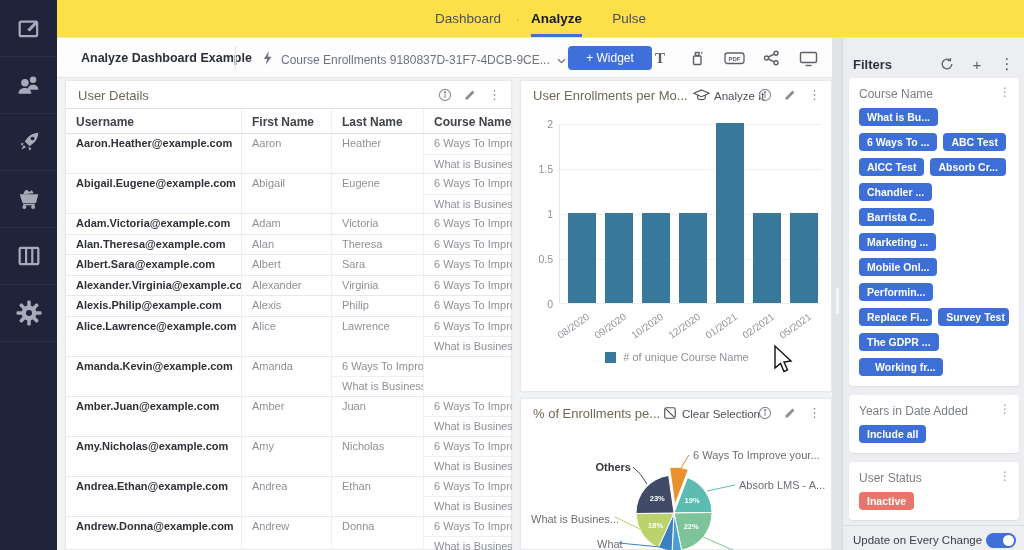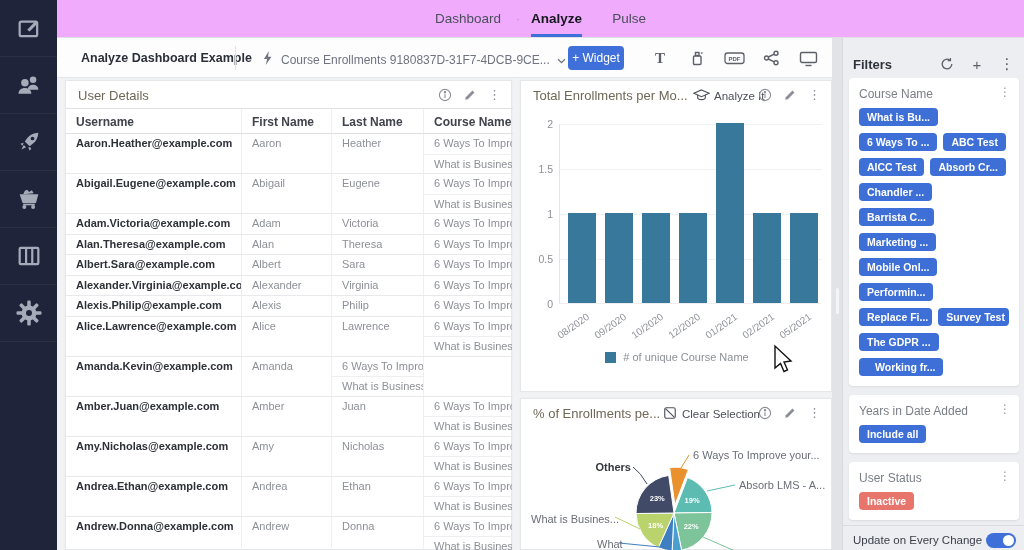--- a/index.html
+++ b/index.html
@@ -7,35 +7,35 @@
     font-family:"Liberation Sans","DejaVu Sans",sans-serif; }
   #stage { position:relative; width:1024px; height:550px; background:#f2f3f5; }
 
   
   #rail { position:absolute; left:0; top:0; width:57px; height:550px; background:#20243a; z-index:5; }
   .rail-item { height:57px; display:flex; align-items:center; justify-content:center;
     border-bottom:1px solid rgba(255,255,255,.05); cursor:pointer; }
   .rail-item svg { display:block; }
 
   
-  #topnav { position:absolute; left:57px; top:0; width:967px; height:38px; background:#f0abfc;
+  #topnav { position:absolute; left:57px; top:0; width:967px; height:38px; background:#fde047;
     border-bottom:1px solid #e0e1e5; display:flex; align-items:center; justify-content:center; z-index:4; }
   #tabs { display:flex; align-items:center; gap:30px; height:100%; }
   .tab { font-size:13.5px; color:#4a4f5a; height:100%; display:flex; align-items:center; cursor:pointer; position:relative; }
   .tab:first-child::after { content:"·"; color:#9aa0ab; position:absolute; right:-19px; font-size:13px; }
   .tab.active { color:#15181f; font-weight:bold; border-bottom:3px solid #3f6fd8; padding-top:3px; }
 
   
   #toolbar { position:absolute; left:57px; top:38px; width:775px; height:40px; background:#fdfdfe;
     border-bottom:1px solid #e5e6ea; z-index:3; }
   #dash-title { position:absolute; left:24px; top:13px; font-size:12.5px; font-weight:bold; color:#2b2f3a; }
   #tb-divider { position:absolute; left:178px; top:8px; width:1px; height:24px; background:#e2e3e7; }
   #datasource { position:absolute; left:204px; top:12px; display:flex; align-items:center; gap:7px;
     color:#6f7380; font-size:12px; cursor:pointer; }
-  #widget-btn { position:absolute; left:511px; top:8px; width:56px; height:24px; background:#3f6fd8;
+  #widget-btn { position:absolute; left:511px; top:8px; width:84px; height:24px; background:#3f6fd8;
     border:none; border-radius:4px; color:#fff; font-size:12px; cursor:pointer;
     font-family:inherit; display:flex; align-items:center; justify-content:center; }
   .tb-icons { position:absolute; left:592px; top:8px; display:flex; align-items:center; gap:15px; }
   .tbi { width:22px; height:24px; display:flex; align-items:center; justify-content:center;
     color:#5d6069; cursor:pointer; }
   .tbi svg { display:block; }
   .t-glyph { font-family:"Liberation Serif","DejaVu Serif",serif; font-size:15px; font-weight:bold; }
   .kebab { font-family:"DejaVu Sans",sans-serif; font-size:14px; color:#5d6069; letter-spacing:0; line-height:1; }
 
   
@@ -386,21 +386,21 @@
           <div class="tc tc-course">
             <div class="cline">6 Ways To Improve</div>
             <div class="cline">What is Business I</div>
           </div>
         </div>
       </div>
   </div>
 
   <div class="card" id="bar-card">
     <div class="whead">
-      <div class="wtitle">Total Enrollments per Mo...</div>
+      <div class="wtitle">User Enrollments per Mo...</div>
       <div id="analyze-it">
         <span>
           <svg width="17" height="14" viewBox="0 0 20 16" fill="none" stroke="#4d5058" stroke-width="1.3">
             <polygon points="10,2 19,6 10,10 1,6"></polygon>
               <path d="M5.5 8v3.2c0 1.2 2 2.2 4.5 2.2s4.5-1 4.5-2.2V8"></path>
           </svg></span>
         <span>Analyze It</span>
       </div>
       <div class="wicons">
         <div class="wicon">

